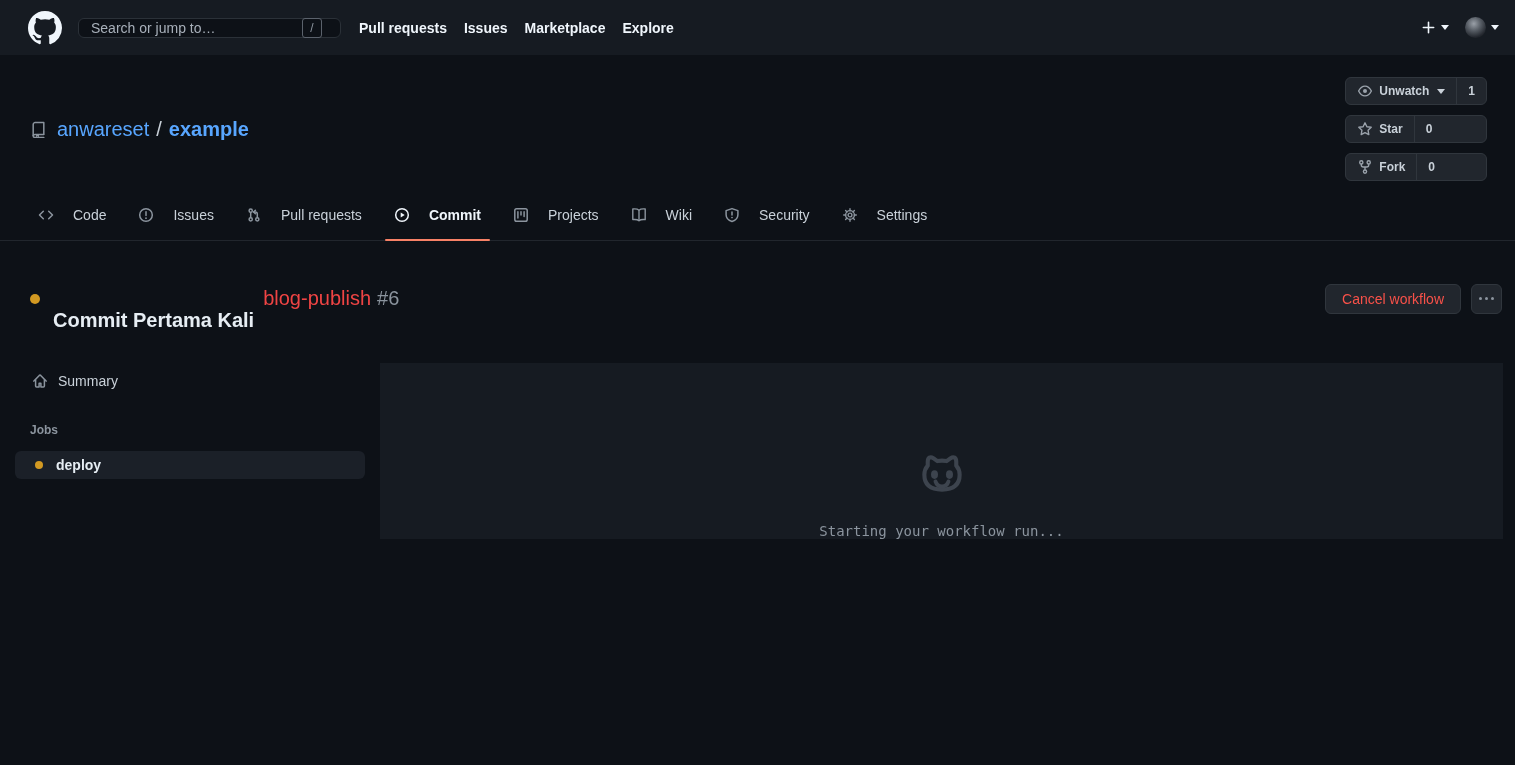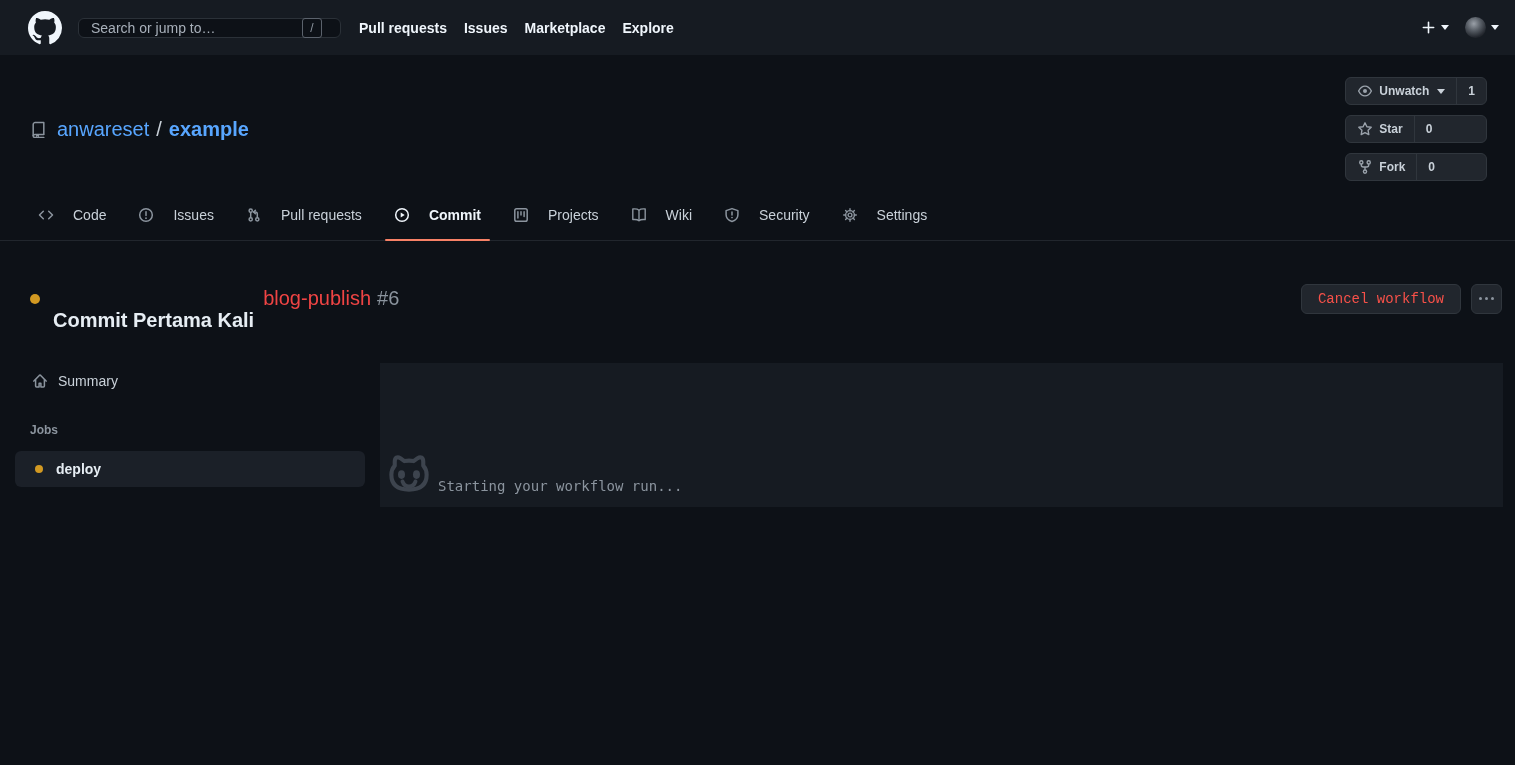--- a/index.html
+++ b/index.html
@@ -54,37 +54,37 @@
   .tab.active::after { content:""; position:absolute; left:7px; right:7px; bottom:-1px; height:2px;
     background:#f78166; border-radius:2px; }
 
   
   .run-head { display:flex; align-items:center; padding:24px 13px 22px 30px; }
   .status-dot { width:10px; height:10px; border-radius:50%; background:#d29922; margin-right:13px; flex:none; }
   .run-title { font-size:20px; font-weight:700; color:#e6edf3;margin-top:44px; }
   .run-sub { font-size:20px; color:#ef4444; font-weight:400; margin-left:9px; }
   .run-num { font-size:20px; color:#8b949e; font-weight:400; margin-left:6px; }
   .cancel-btn { margin-left:auto; height:30px; padding:0 16px; background:#21262d; border:1px solid #30363d;
-    border-radius:6px; color:#f85149; font-size:14px; font-weight:500; cursor:pointer; font-family:Liberation Mono, monospace; }
+    border-radius:6px; color:#f85149; font-size:14px; font-weight:500; cursor:pointer; font-family:Liberation Sans, sans-serif; }
   .kebab-btn { margin-left:10px; width:31px; height:30px; background:#21262d; border:1px solid #30363d;
     border-radius:6px; display:flex; align-items:center; justify-content:center; gap:3px; cursor:pointer; }
   .kebab-btn .dot { width:3px; height:3px; border-radius:50%; background:#8b949e; }
 
   
   .content { display:flex; height:521px; align-items:flex-start; }
   .sidebar { width:380px; flex:none; padding-top:12px; }
   .side-item { display:flex; align-items:center; gap:10px; margin:0 16px; height:30px; padding:0 16px;
     border-radius:6px; color:#c9d1d9; font-size:14px; cursor:pointer; }
   .side-item .s-icon { color:#8b949e; display:flex; }
   .jobs-heading { margin:27px 16px 14px 30px; font-size:12px; font-weight:700; color:#8b949e; }
-  .job-item { display:flex; align-items:center; gap:13px; margin:0 15px; height:36px; padding:0 16px 0 20px;
+  .job-item { display:flex; align-items:center; gap:13px; margin:0 15px; height:28px; padding:0 16px 0 20px;
     background:#1b2028; border-radius:6px; font-size:14px; font-weight:700; color:#e6edf3; cursor:pointer; }
   .job-dot { width:8px; height:8px; border-radius:50%; background:#d29922; flex:none; }
 
-  .panel { flex:1; background:#161b22; margin:9px 12px 8px 0; display:flex; flex-direction:row; align-items:center;
+  .panel { flex:1; background:#161b22; margin:9px 12px 8px 0; display:flex; flex-direction:column; align-items:center;
     padding-top:86px; }
   .octoface { color:#3d444e; }
   .panel-msg { margin-top:16px; font-family:"DejaVu Sans Mono","Liberation Mono",monospace; font-size:14px; color:#8b949e; }
 </style>
 </head>
 <body>
 
 <header class="topnav">
   <a class="logo">
     <svg width="34" height="34" viewBox="0 0 16 16" fill="currentColor">

